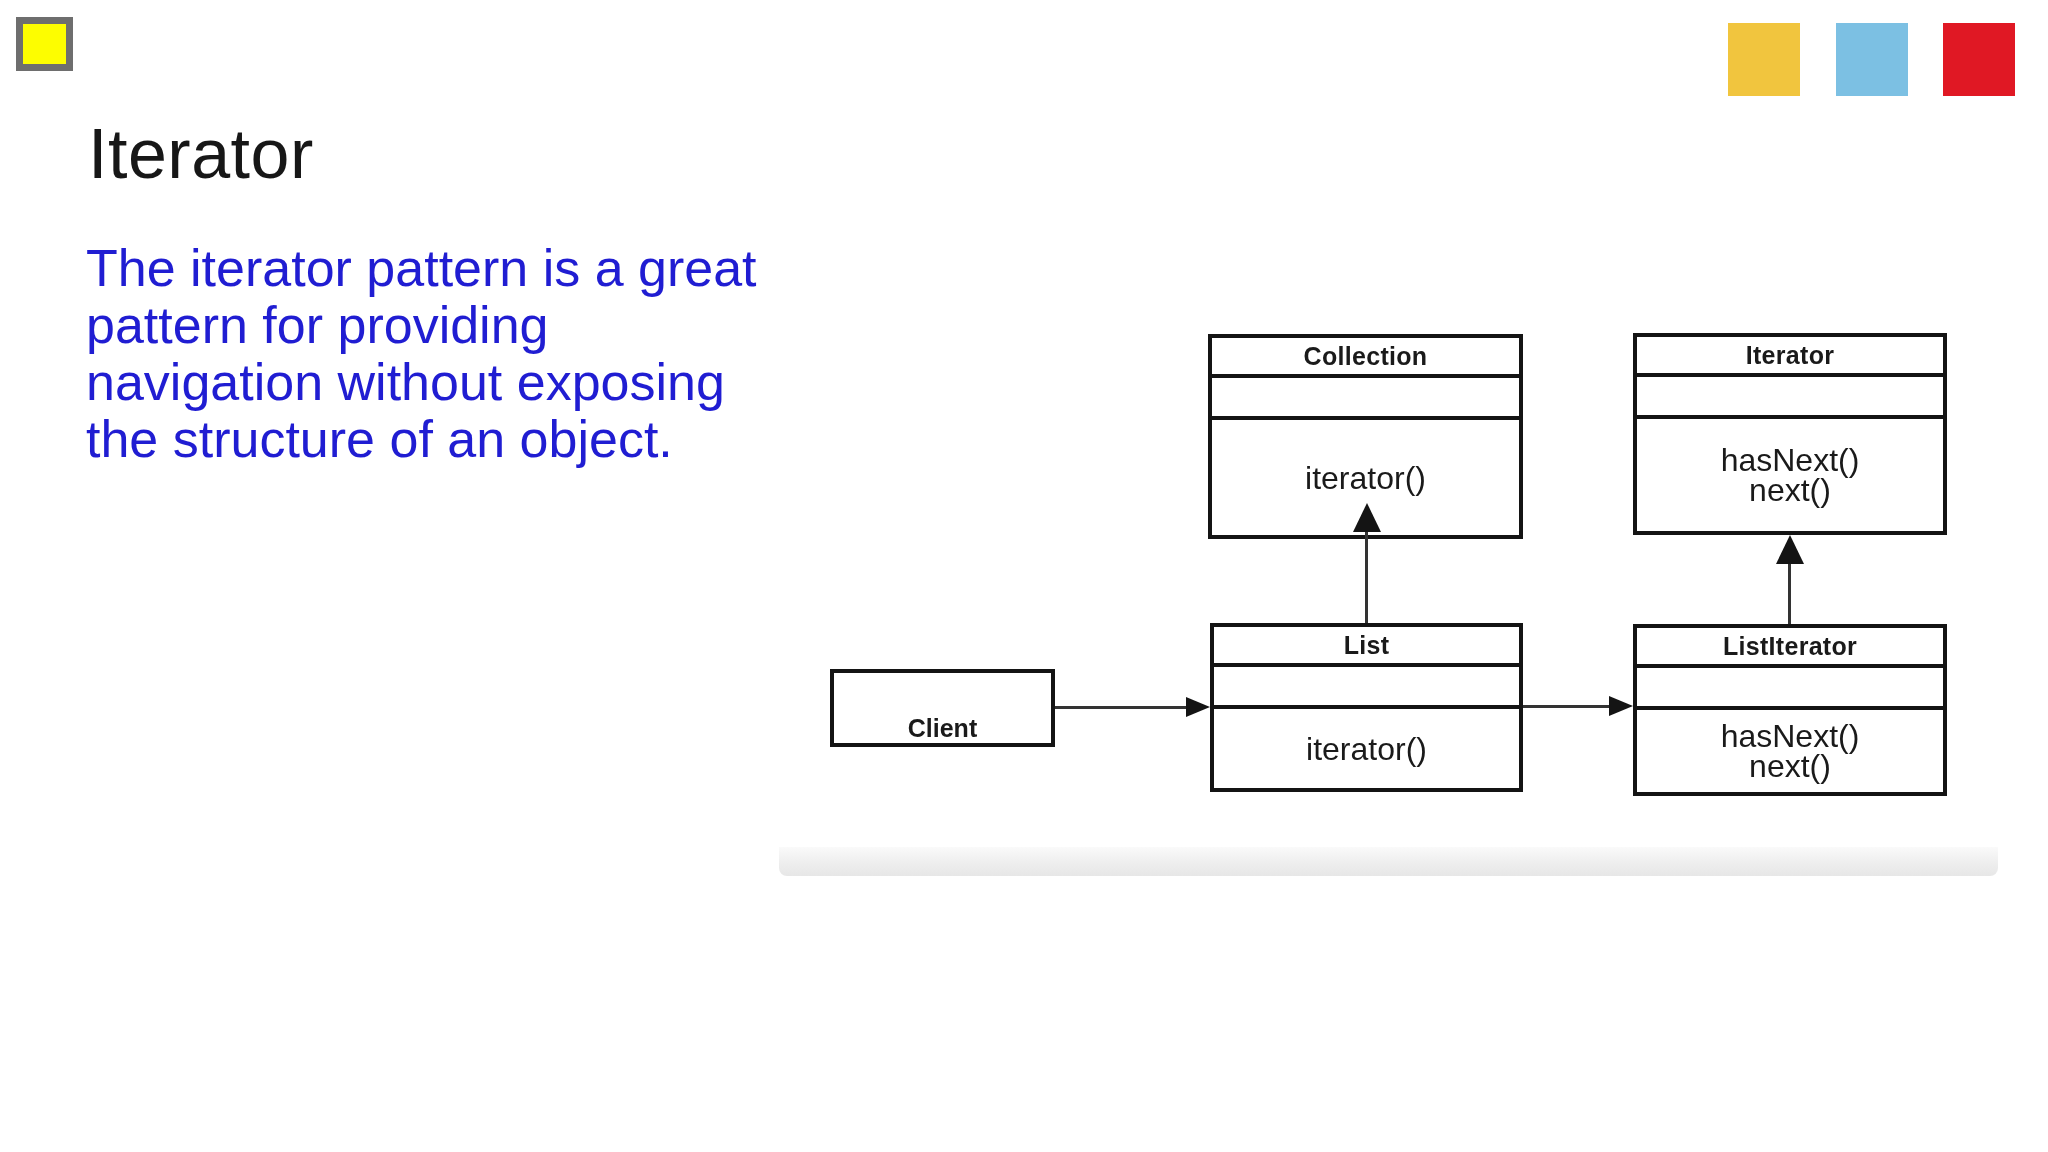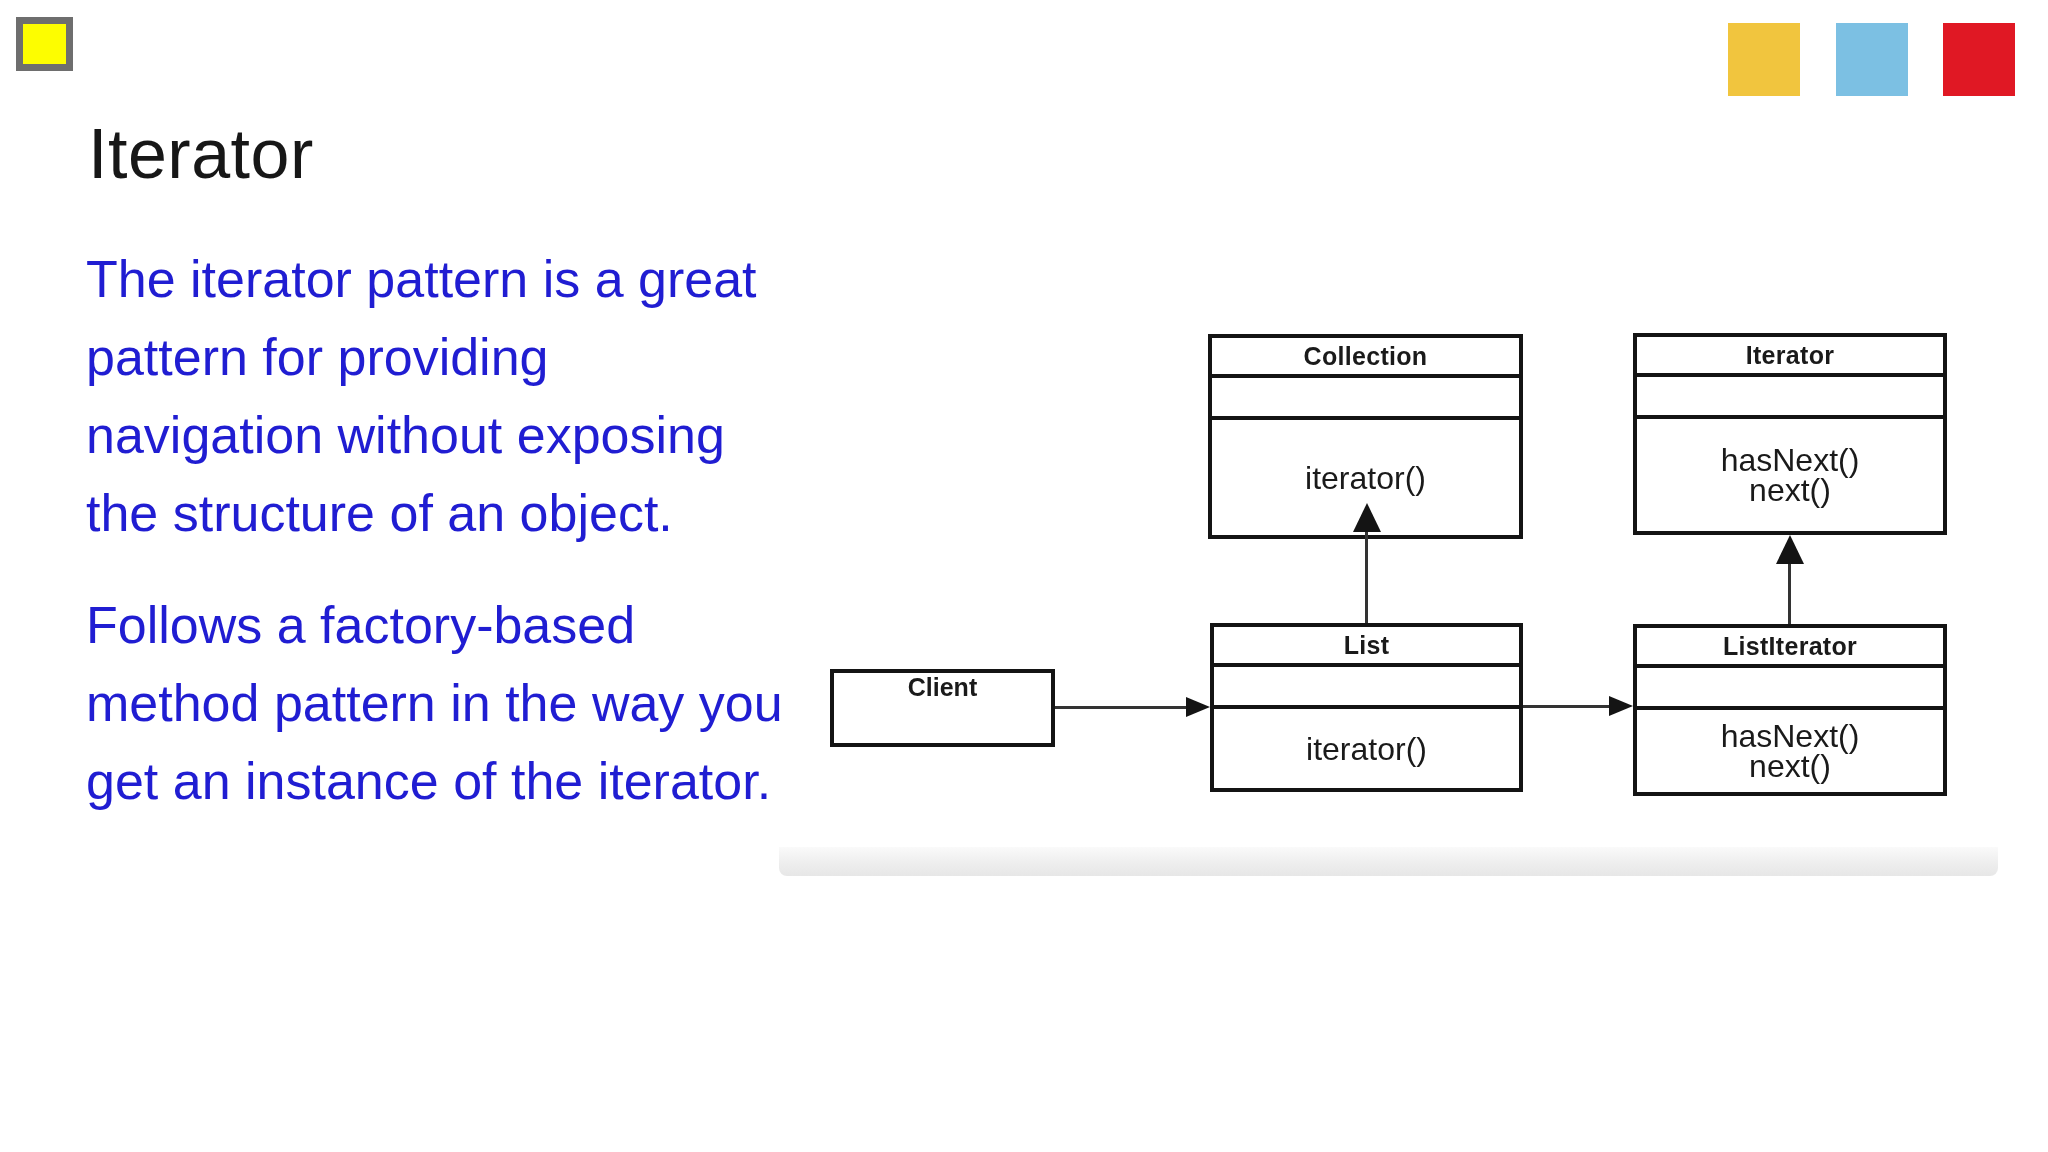--- a/index.html
+++ b/index.html
@@ -24,21 +24,21 @@
   
   .title{
     position:absolute;left:88px;top:116px;margin:0;
     font-size:70px;font-weight:400;color:#171717;line-height:1.1;
     letter-spacing:0.5px;
   }
 
   
   .body-text{
     position:absolute;left:86px;top:240px;width:780px;
-    font-size:52px;line-height:78px;color:#201dd2;
+    font-size:52px;line-height:57px;color:#201dd2;
   }
   .body-text p{margin:0 0 34px 0;white-space:pre-line;}
 
   
   .uml{
     position:absolute;background:#ffffff;border:4px solid #141414;
     display:flex;flex-direction:column;color:#1a1a1a;
   }
   .uml-title{
     height:40px;border-bottom:4px solid #141414;
@@ -49,21 +49,21 @@
   .uml-methods{
     flex:1;display:flex;align-items:center;justify-content:center;
     font-size:32px;line-height:30px;text-align:center;white-space:pre-line;
   }
   .box-collection{left:1208px;top:334px;width:315px;height:205px;}
   .box-iterator{left:1633px;top:333px;width:314px;height:202px;}
   .box-list{left:1210px;top:623px;width:313px;height:169px;}
   .box-listiterator{left:1633px;top:624px;width:314px;height:172px;}
   .box-client{
     left:830px;top:669px;width:225px;height:78px;
-    align-items:flex-start;justify-content:center;flex-direction:row;
+    align-items:flex-end;justify-content:center;flex-direction:row;
     font-size:25px;font-weight:bold;
   }
 
   
   .conn{position:absolute;background:#333333;}
   .v1{left:1365px;top:530px;width:3px;height:93px;}
   .v2{left:1788px;top:562px;width:3px;height:62px;}
   .h1{left:1055px;top:706px;width:134px;height:3px;}
   .h2{left:1523px;top:705px;width:88px;height:3px;}
   .head{position:absolute;width:0;height:0;}
@@ -92,23 +92,20 @@
   <div class="chip c2" style="background: rgb(124, 192, 227);"></div>
   <div class="chip c3" style="background: rgb(224, 24, 36);"></div>
 
   <h1 class="title" style="color: rgb(23, 23, 23);">Iterator</h1>
 
   <div class="body-text" style="color: rgb(32, 29, 210);">
     <p>The iterator pattern is a great
 pattern for providing
 navigation without exposing
 the structure of an object.</p>
-    <p>Follows a factory-based
-method pattern in the way you
-get an instance of the iterator.</p>
   </div>
 
   <div class="uml box-collection">
     <div class="uml-title">Collection</div>
     <div class="uml-sep"></div>
     <div class="uml-methods">iterator()</div>
   </div>
 
   <div class="uml box-iterator">
     <div class="uml-title">Iterator</div>

